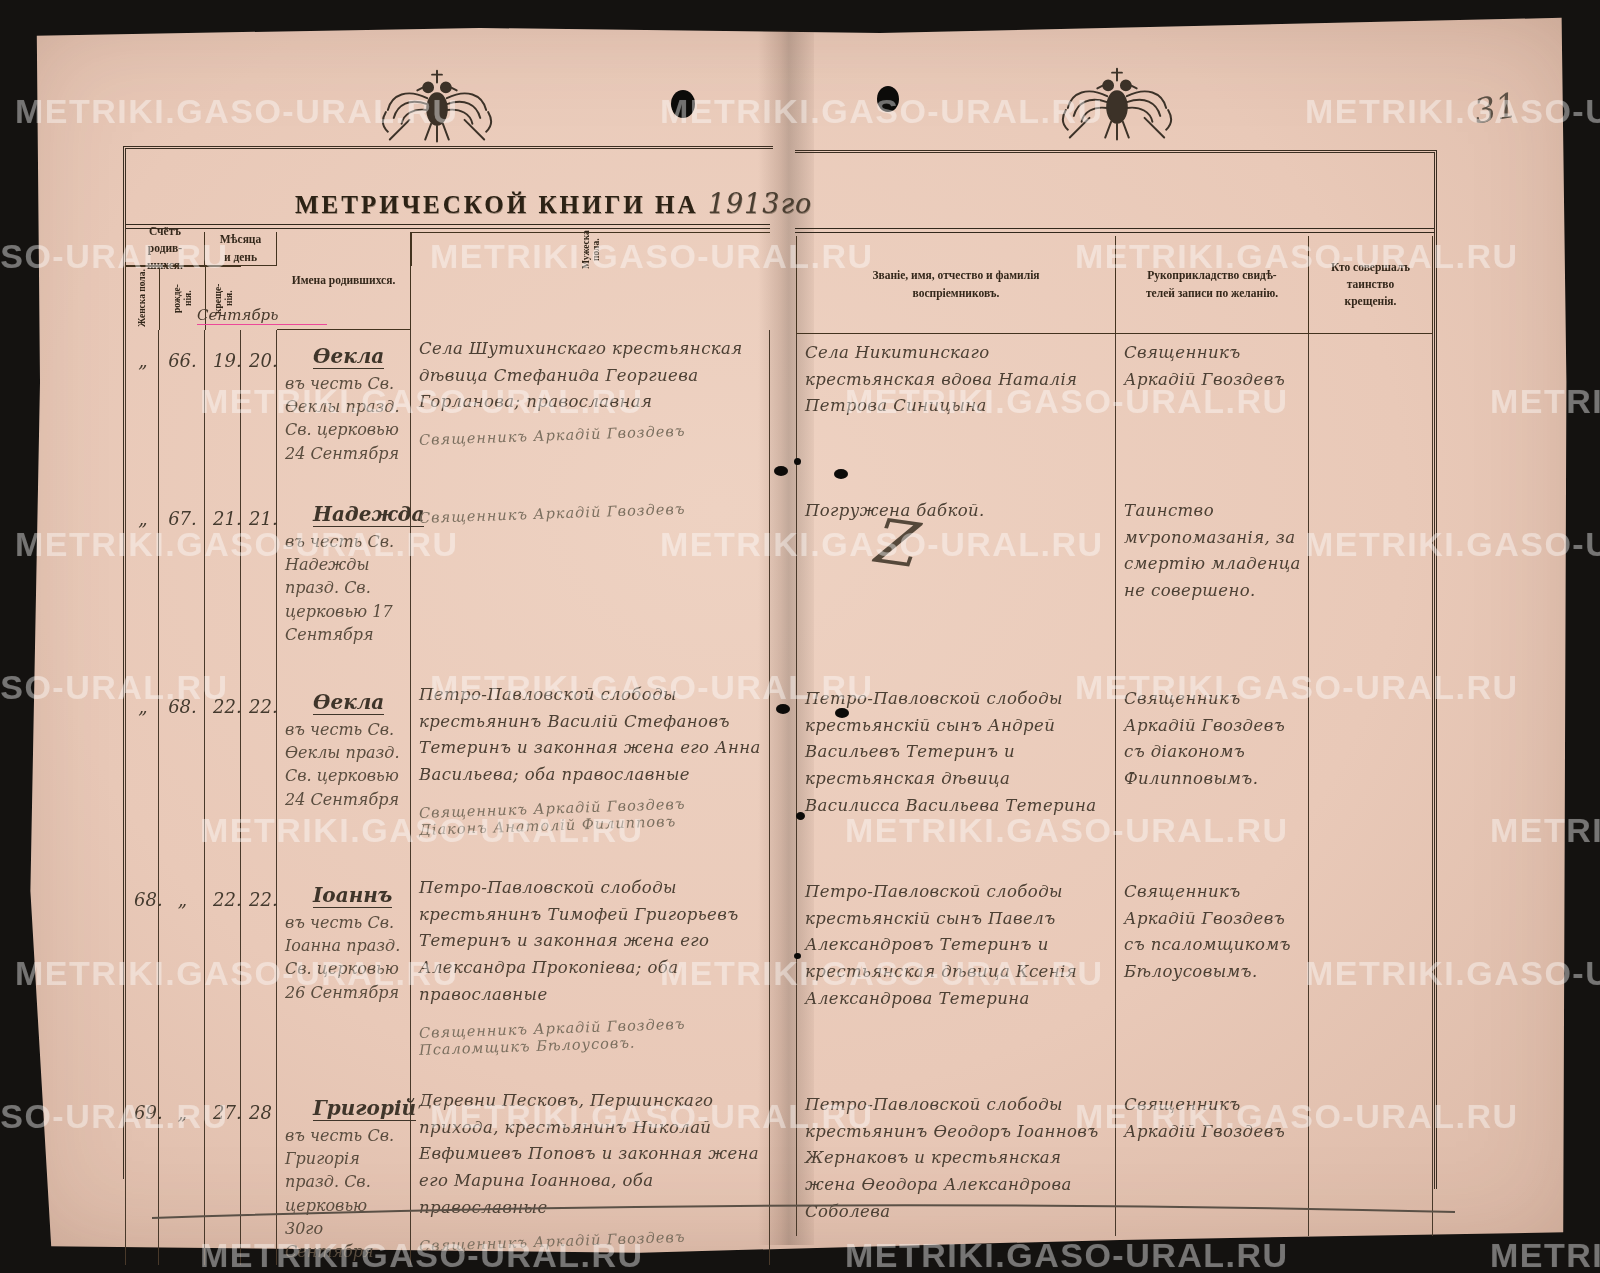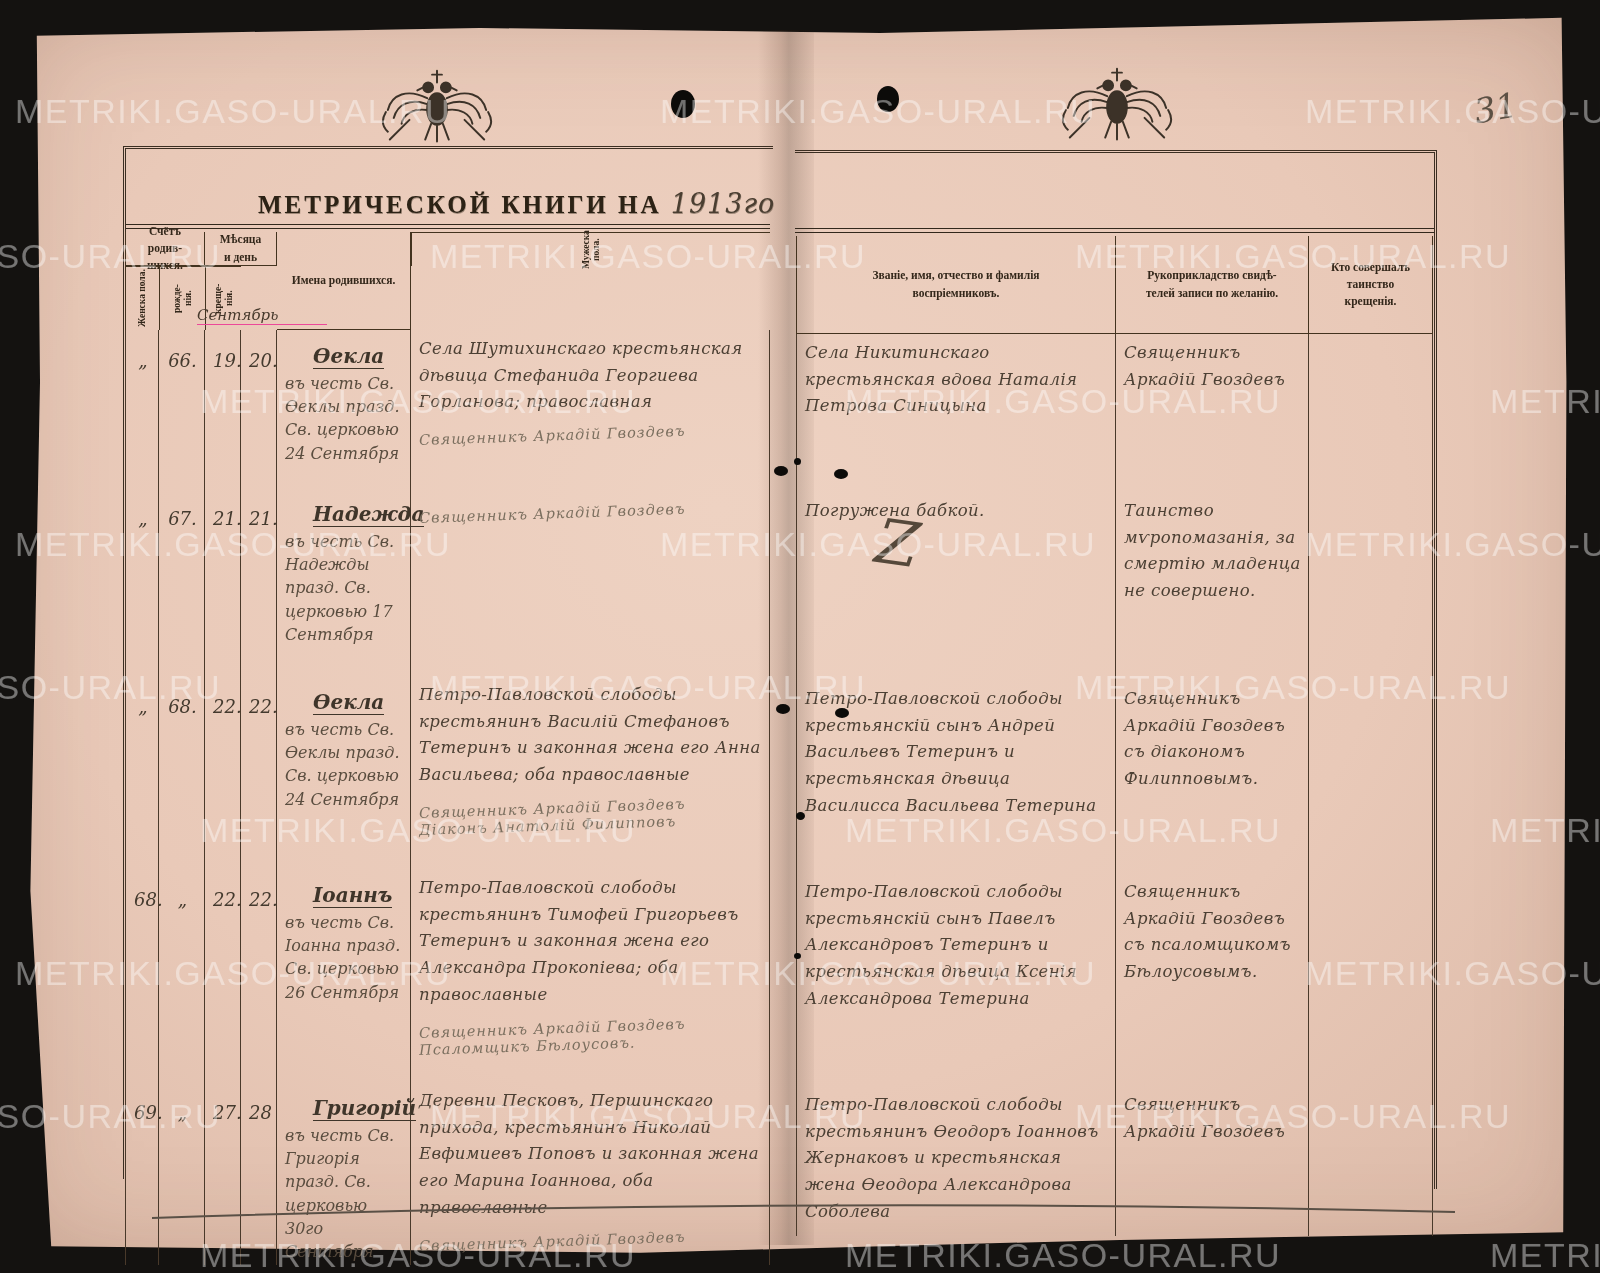--- a/index.html
+++ b/index.html
@@ -11,37 +11,37 @@
   .paper{position:absolute;left:0;top:0;width:1600px;height:1273px;
     background:radial-gradient(ellipse at 45% 40%, #eed2c2 0%, #e9c9b8 55%, #ddbba9 92%);
     clip-path:polygon(2.3% 2.8%, 30% 2.2%, 55% 2.6%, 97.6% 1.4%, 97.9% 30%, 97.7% 96.8%, 70% 97.4%, 40% 98.4%, 3.2% 97.9%, 1.9% 70%, 2.5% 30%);
   }
   .paper::after{content:"";position:absolute;inset:0;
     box-shadow:inset 0 0 120px rgba(90,50,30,.25), inset 0 0 18px rgba(60,30,20,.25);}
   .fold{position:absolute;left:758px;top:30px;width:56px;height:1215px;
     background:linear-gradient(90deg, rgba(70,40,25,0) 0%, rgba(70,40,25,.16) 40%, rgba(40,25,15,.22) 55%, rgba(70,40,25,.05) 100%);}
 
   
-  .wm{position:absolute;font-family:"Liberation Sans",sans-serif;font-weight:normal;
+  .wm{position:absolute;font-family:"Liberation Sans",sans-serif;font-weight:bold;
       font-size:34px;letter-spacing:1.5px;color:rgba(255,255,255,.34);white-space:nowrap;
       text-shadow:0 0 1px rgba(255,255,255,.12);pointer-events:none;z-index:40;}
 
   
   .hole{position:absolute;background:#0c0b09;border-radius:50%;z-index:30;}
 
   
   .pframe{position:absolute;z-index:5;}
   .frame-left{left:123px;top:146px;width:647px;height:1030px;
     border-left:3px double #3b2e21;border-top:3px double #3b2e21;}
   .frame-right{left:795px;top:150px;width:639px;height:1036px;
     border-right:3px double #3b2e21;border-top:3px double #3b2e21;}
   .title-rule{position:absolute;height:3px;border-top:1.5px solid #32281c;border-bottom:1px solid #32281c;z-index:6;}
   .title{position:absolute;z-index:7;font-family:"Liberation Serif",serif;font-weight:bold;
     color:#2c2215;letter-spacing:3px;font-size:25px;white-space:nowrap;
-    text-shadow:.5px .5px 0 rgba(44,34,21,.4);}
+    text-shadow:.5px .5px 0 rgba(44,34,21,.4);margin-left:37px;}
   .year-hand{font-family:"DejaVu Serif",serif;font-style:italic;font-weight:normal;
     font-size:27px;color:#4a3e31;letter-spacing:1px;}
   .pageno{position:absolute;left:1474px;top:88px;z-index:8;font-family:"DejaVu Serif",serif;
     font-style:italic;font-size:34px;color:#5c5044;transform:rotate(-10deg);}
 
   
   .eagle{position:absolute;z-index:7;opacity:.92;}
 
   
   .tbl{position:absolute;z-index:10;}

